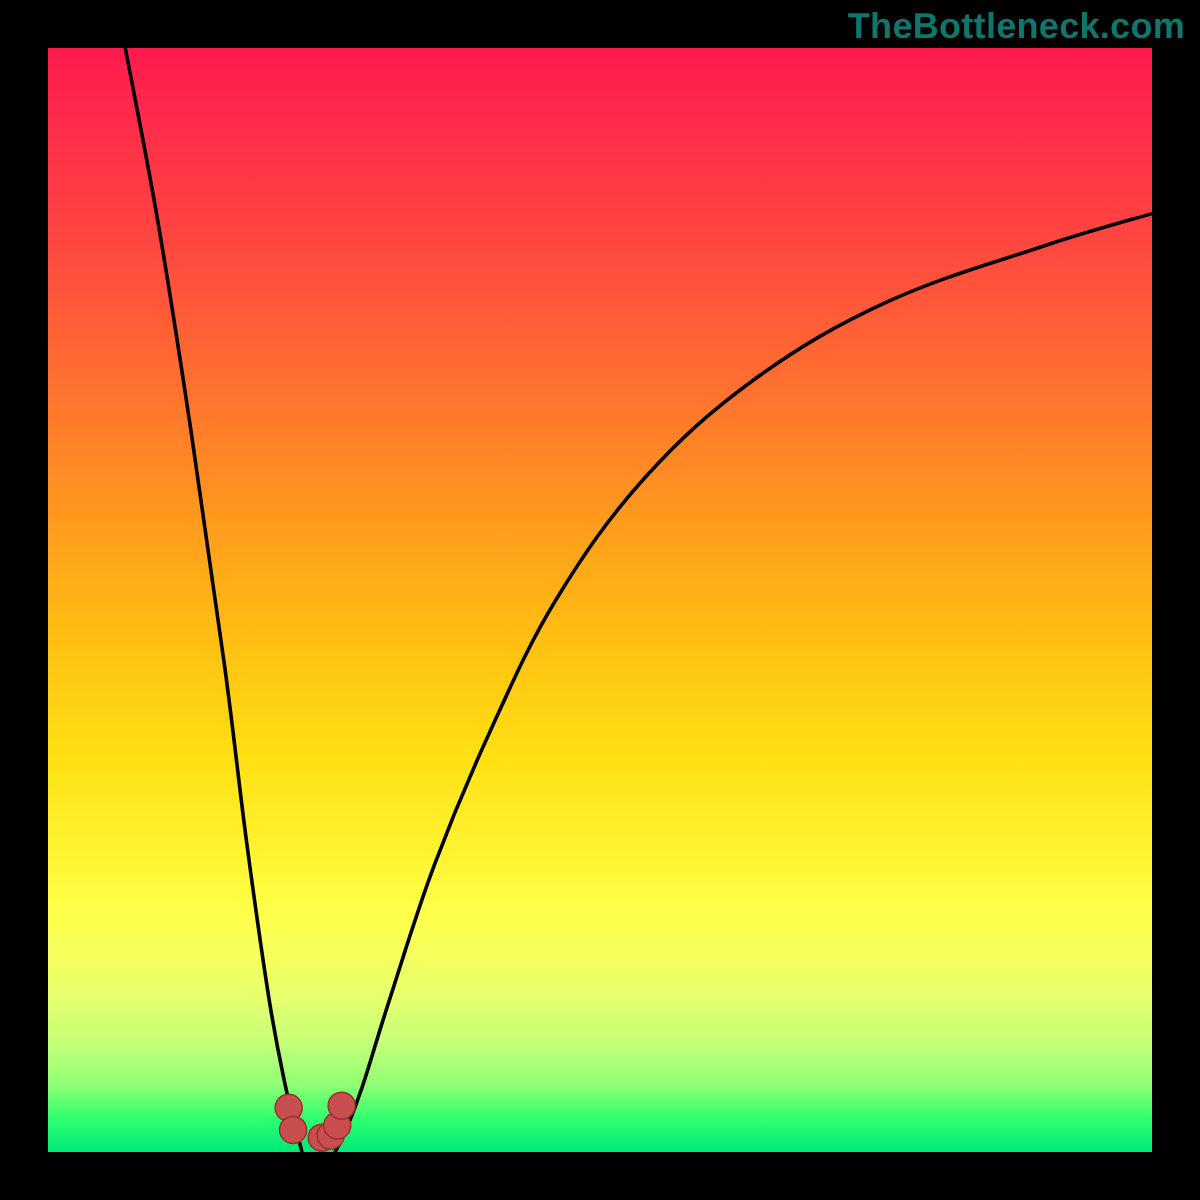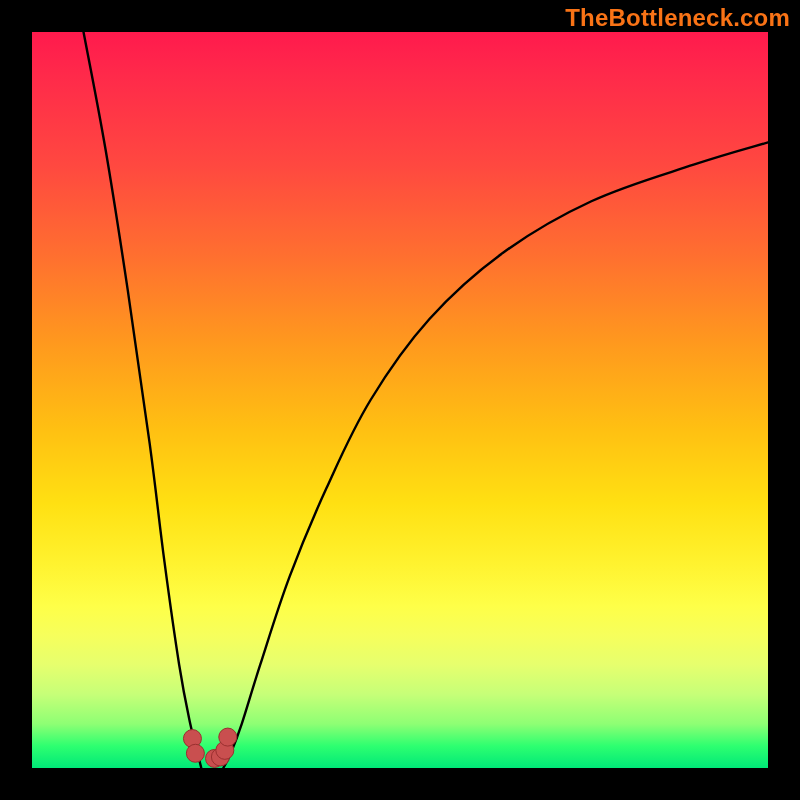--- a/index.html
+++ b/index.html
@@ -49,21 +49,21 @@
     left: 0;
     top: 0;
     width: 736px;
     height: 736px;
     overflow: visible;
   }
   .watermark {
     position: absolute;
     top: 4px;
     right: 10px;
-    color: #f97316;
+    color: #0f766e;
     font-size: 24px;
     font-weight: 600;
     letter-spacing: 0.2px;
     user-select: none;
   }
 </style>
 </head>
 <body>
 
 <div class="watermark">TheBottleneck.com</div>

